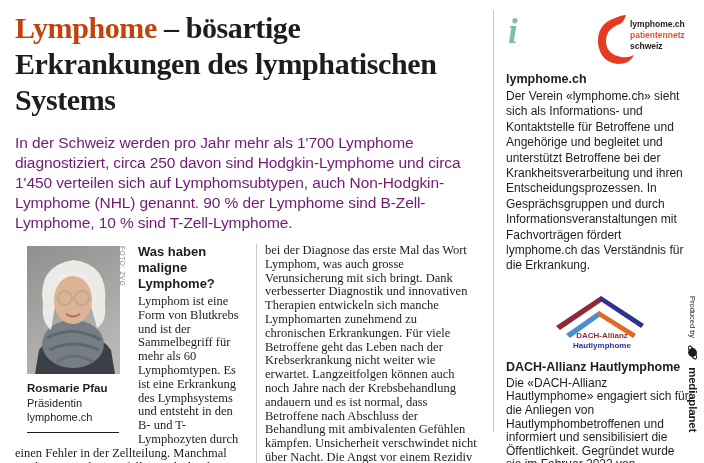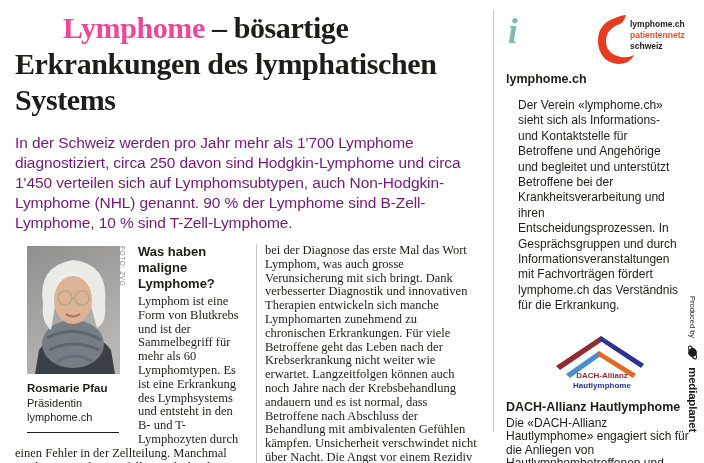--- a/index.html
+++ b/index.html
@@ -3,21 +3,21 @@
 <meta charset="utf-8">
 <style>
   html,body{margin:0;padding:0;background:#ffffff;}
   .page{position:relative;width:704px;height:463px;background:#ffffff;overflow:hidden;
         color:#1d1d1b;font-family:"Liberation Sans",sans-serif;}
 
   
   .main{position:absolute;left:15px;top:10px;width:475px;}
   .headline{font-family:"Liberation Serif","DejaVu Serif",serif;font-weight:bold;
             font-size:30px;line-height:36px;letter-spacing:-0.4px;margin:0;}
-  .headline .hl{color:#ec4899;margin-left:48px;}
+  .headline .hl{color:#c2410c;}
   .lead{margin:15px 0 0 0;font-size:15.5px;line-height:20px;letter-spacing:-0.1px;color:#701a75;}
 
   .body{display:flex;margin-top:11px;}
   .col1{width:241px;box-sizing:border-box;padding-right:12px;
         font-family:"Liberation Serif","DejaVu Serif",serif;font-size:12.5px;line-height:13.8px;}
   .vrule{width:1px;background:#c9c9c9;}
   .col2{width:221px;box-sizing:border-box;padding-left:8px;
         font-family:"Liberation Serif","DejaVu Serif",serif;font-size:12.5px;line-height:13.8px;}
   .col2 p,.col1 p{margin:0;}
 
@@ -34,21 +34,21 @@
   .sec-head{font-family:"Liberation Sans",sans-serif;font-weight:bold;font-size:13px;
             line-height:16px;margin:0 0 3px 0;}
 
   
   .sidebar-rule{position:absolute;left:493px;top:10px;width:1px;height:422px;background:#c9c9c9;}
   .sidebar{position:absolute;left:506px;top:12px;width:186px;}
   .info-row{display:flex;justify-content:space-between;align-items:flex-start;}
   .i-icon{font-family:"Liberation Serif","DejaVu Serif",serif;font-style:italic;font-weight:bold;
           font-size:35px;line-height:40px;color:#7cbcb0;margin-left:2px;}
   .sb-head{font-weight:bold;font-size:12.5px;margin:6px 0 3px 0;}
-  .sb-text{font-size:12px;line-height:15.4px;margin:12px;}
+  .sb-text{font-size:12px;line-height:15.4px;margin:0;}
   .dach{ text-align:center;margin-top:16px;margin-right:2px;}
   .sb-head2{font-weight:bold;font-size:12.5px;margin:4px 0 3px 0;}
   .sb-text2{font-size:12px;line-height:13.6px;margin:0;}
 
   
   .produced{position:absolute;left:608px;top:373px;width:170px;height:16px;
             transform:rotate(90deg);display:flex;align-items:center;gap:7px;}
   .produced .pb-label{font-size:7.5px;color:#1d1d1b;white-space:nowrap;}
   .produced .pb-brand{font-weight:bold;font-size:11.5px;letter-spacing:-0.2px;white-space:nowrap;}
 </style>

